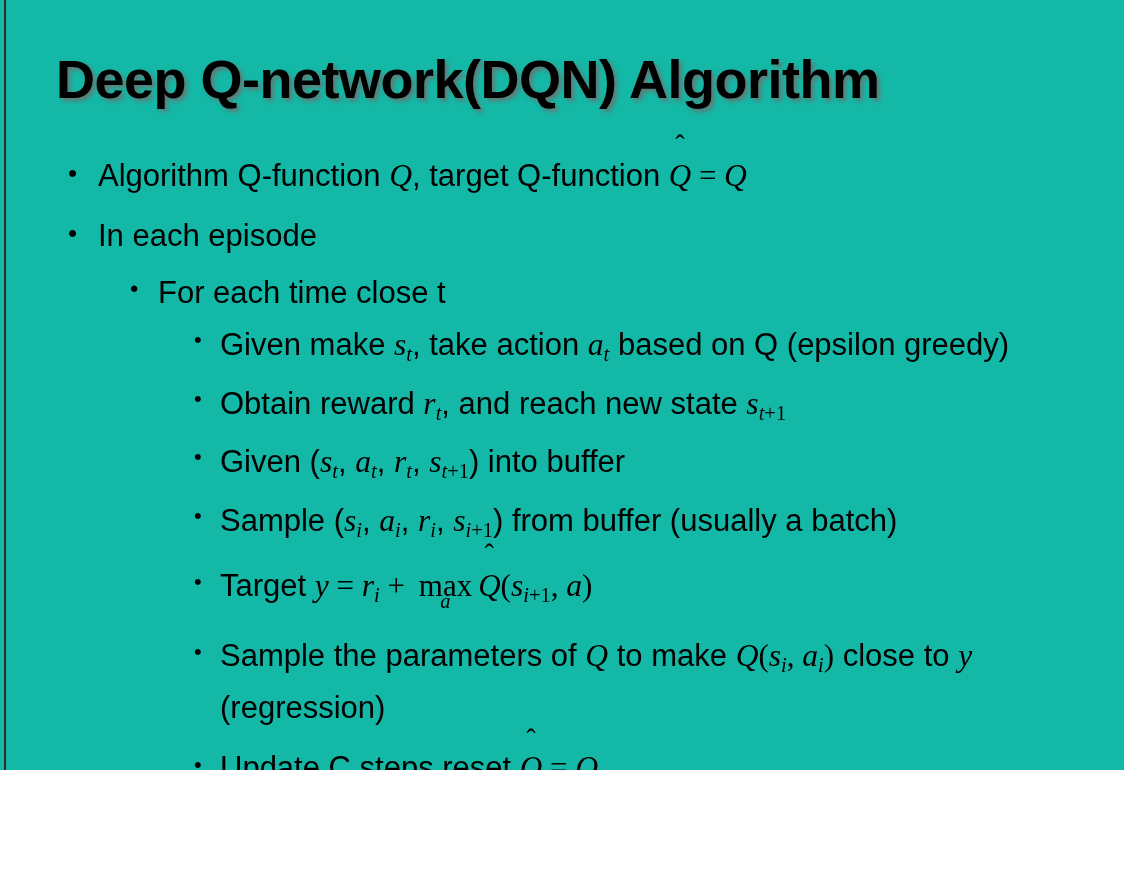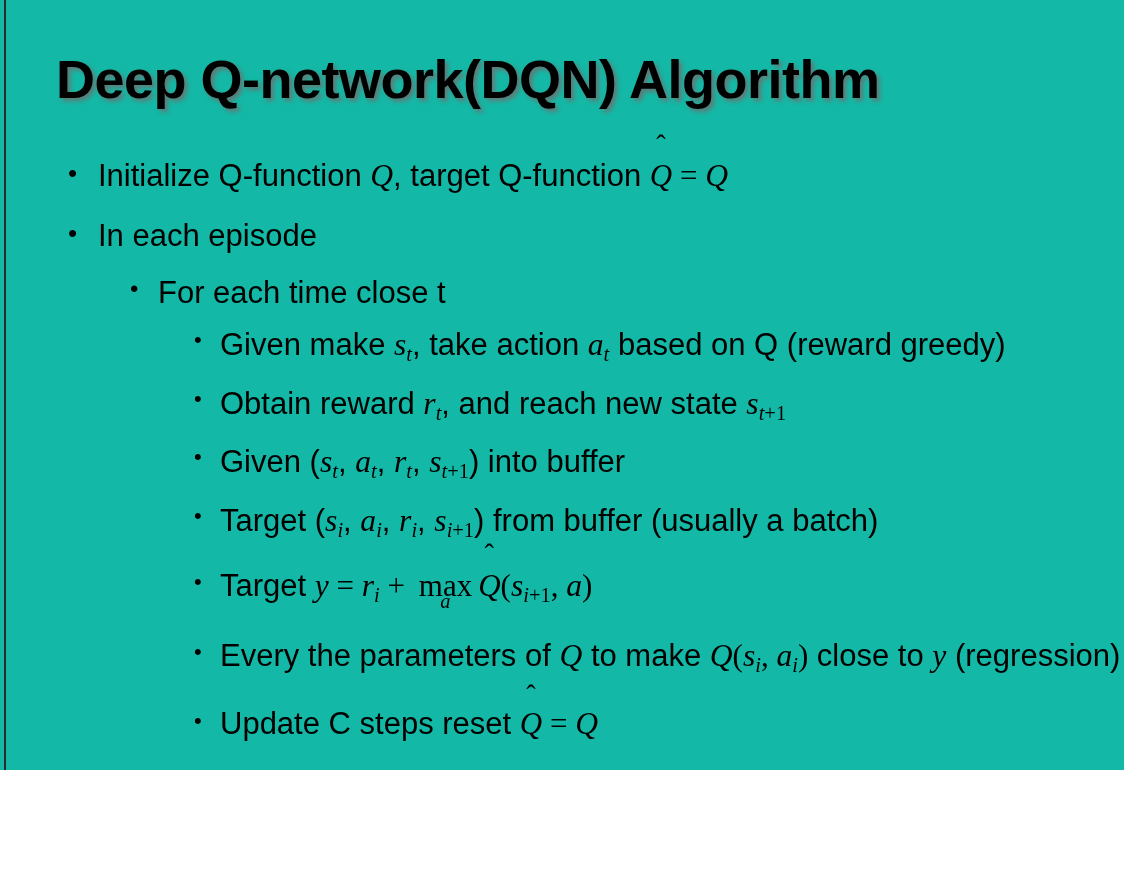--- a/index.html
+++ b/index.html
@@ -159,61 +159,61 @@
 <div id="slide">
 
   <div id="left-edge-rule"></div>
 
   <div id="slide-title">Deep Q-network(DQN) Algorithm</div>
 
   <div id="body-block">
 
     <div class="bullet-row lvl1">
       <span class="marker">•</span>
-      <span class="content"><span>Initialize Q-function </span><span class="mi">Q</span><span>, target Q-function </span><span class="hat"><span class="base">Q</span><span class="acc">̂</span></span><span class="mo">&nbsp;<span>=</span>&nbsp;</span><span class="mi">Q</span></span>
+      <span class="content"><span>Algorithm Q-function </span><span class="mi">Q</span><span>, target Q-function </span><span class="hat"><span class="base">Q</span><span class="acc">̂</span></span><span class="mo">&nbsp;<span>=</span>&nbsp;</span><span class="mi">Q</span></span>
     </div>
 
     <div class="bullet-row lvl1">
       <span class="marker">•</span>
       <span class="content">In each episode</span>
     </div>
 
     <div class="bullet-row lvl2">
       <span class="marker">•</span>
       <span class="content">For each time close t</span>
     </div>
 
     <div class="bullet-row lvl3">
       <span class="marker">•</span>
-      <span class="content"><span>Given make </span><span class="mi">s</span><span class="sub">t</span><span>, take action </span><span class="mi">a</span><span class="sub">t</span><span> based on Q (reward greedy)</span></span>
+      <span class="content"><span>Given make </span><span class="mi">s</span><span class="sub">t</span><span>, take action </span><span class="mi">a</span><span class="sub">t</span><span> based on Q (epsilon greedy)</span></span>
     </div>
 
     <div class="bullet-row lvl3">
       <span class="marker">•</span>
       <span class="content"><span>Obtain reward </span><span class="mi">r</span><span class="sub">t</span><span>, and reach new state </span><span class="mi">s</span><span class="sub"><span>t</span><span class="up">+1</span></span></span>
     </div>
 
     <div class="bullet-row lvl3">
       <span class="marker">•</span>
       <span class="content"><span>Given (</span><span class="mi">s</span><span class="sub">t</span><span>, </span><span class="mi">a</span><span class="sub">t</span><span>, </span><span class="mi">r</span><span class="sub">t</span><span>, </span><span class="mi">s</span><span class="sub"><span>t</span><span class="up">+1</span></span><span>) into buffer</span></span>
     </div>
 
     <div class="bullet-row lvl3">
       <span class="marker">•</span>
-      <span class="content"><span>Target (</span><span class="mi">s</span><span class="sub">i</span><span>, </span><span class="mi">a</span><span class="sub">i</span><span>, </span><span class="mi">r</span><span class="sub">i</span><span>, </span><span class="mi">s</span><span class="sub"><span>i</span><span class="up">+1</span></span><span>) from buffer (usually a batch)</span></span>
+      <span class="content"><span>Sample (</span><span class="mi">s</span><span class="sub">i</span><span>, </span><span class="mi">a</span><span class="sub">i</span><span>, </span><span class="mi">r</span><span class="sub">i</span><span>, </span><span class="mi">s</span><span class="sub"><span>i</span><span class="up">+1</span></span><span>) from buffer (usually a batch)</span></span>
     </div>
 
     <div class="bullet-row lvl3" style="line-height:62px;">
       <span class="marker" style="top:16px;">•</span>
       <span class="content"><span>Target </span><span class="mi">y</span><span class="mo">&nbsp;<span>=</span>&nbsp;</span><span class="mi">r</span><span class="sub">i</span><span class="mo">&nbsp;<span>+</span>&nbsp;</span><span class="limop"><span class="op">max</span><span class="lim">a</span></span><span class="hat"><span class="base">Q</span><span class="acc">̂</span></span><span class="mo">(</span><span class="mi">s</span><span class="sub"><span>i</span><span class="up">+1</span></span><span class="mo">, </span><span class="mi">a</span><span class="mo">)</span></span>
     </div>
 
     <div class="bullet-row lvl3" style="line-height:44px; margin-top:8px;">
       <span class="marker" style="top:7px;">•</span>
-      <span class="content"><span>Every the parameters of </span><span class="mi">Q</span><span> to make </span><span class="mi">Q</span><span class="mo">(</span><span class="mi">s</span><span class="sub">i</span><span class="mo">, </span><span class="mi">a</span><span class="sub">i</span><span class="mo">)</span><span> close to </span><span class="mi">y</span><span> (regression)</span></span>
+      <span class="content"><span>Sample the parameters of </span><span class="mi">Q</span><span> to make </span><span class="mi">Q</span><span class="mo">(</span><span class="mi">s</span><span class="sub">i</span><span class="mo">, </span><span class="mi">a</span><span class="sub">i</span><span class="mo">)</span><span> close to </span><span class="mi">y</span><span> (regression)</span></span>
     </div>
 
     <div class="bullet-row lvl3" style="line-height:56px; margin-top:10px;">
       <span class="marker" style="top:14px;">•</span>
       <span class="content"><span>Update C steps reset </span><span class="hat"><span class="base">Q</span><span class="acc">̂</span></span><span class="mo">&nbsp;<span>=</span>&nbsp;</span><span class="mi">Q</span></span>
     </div>
 
   </div>
 </div>
 

